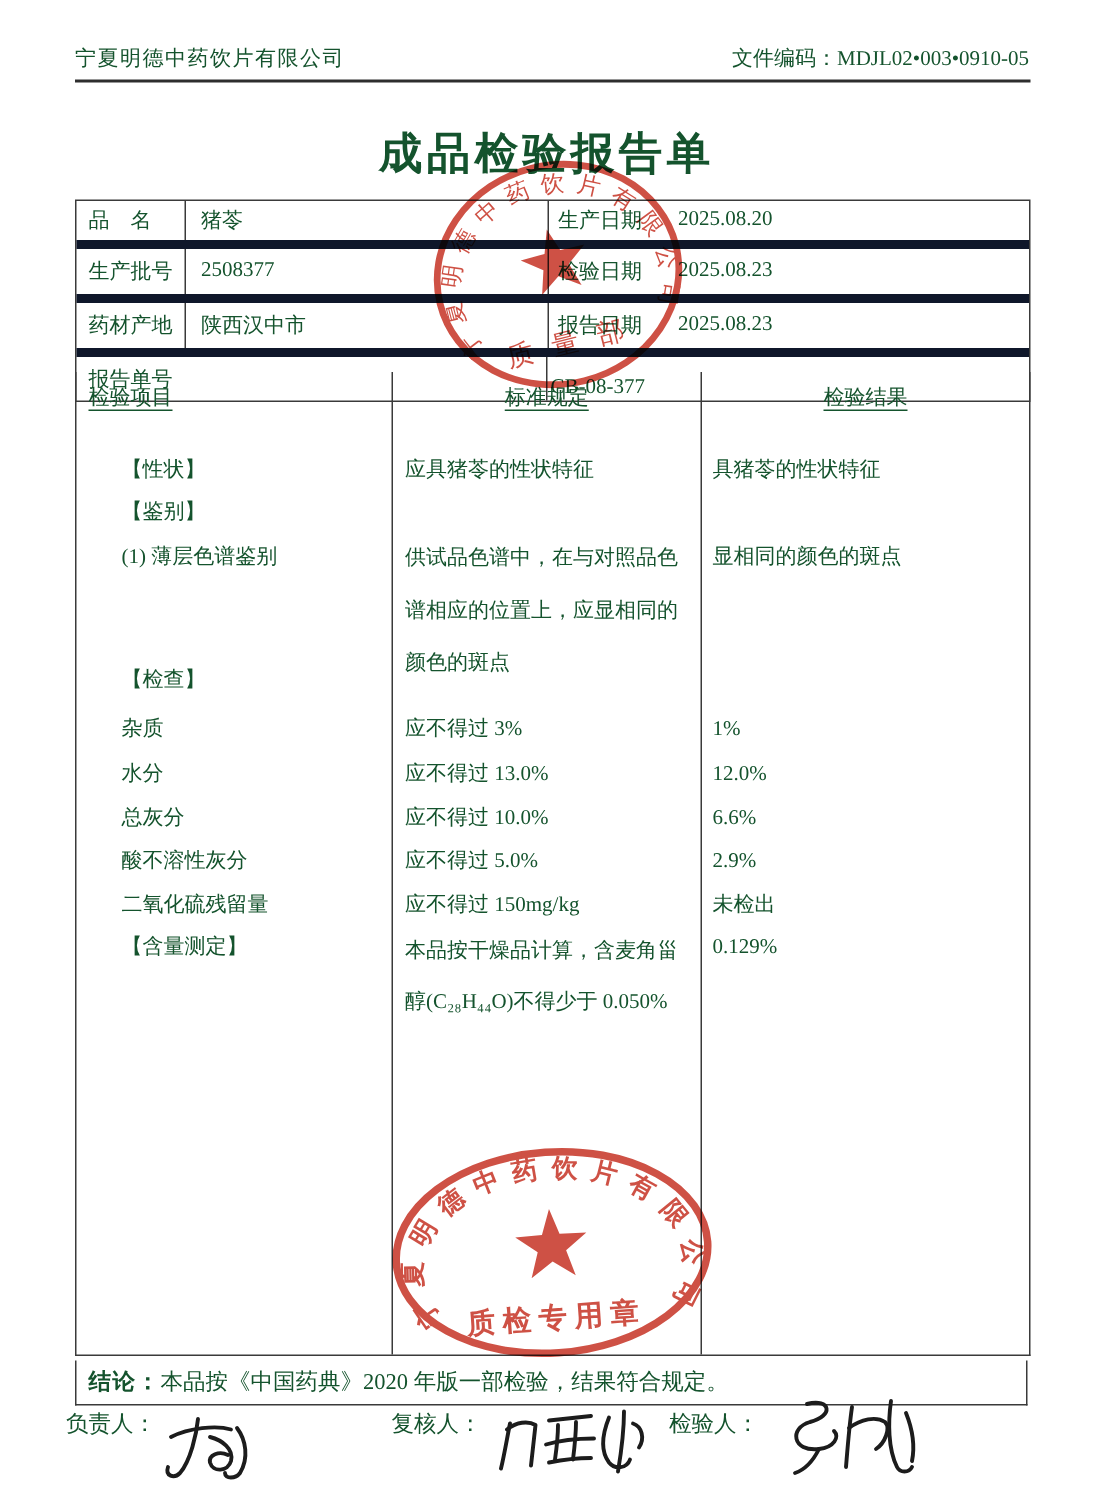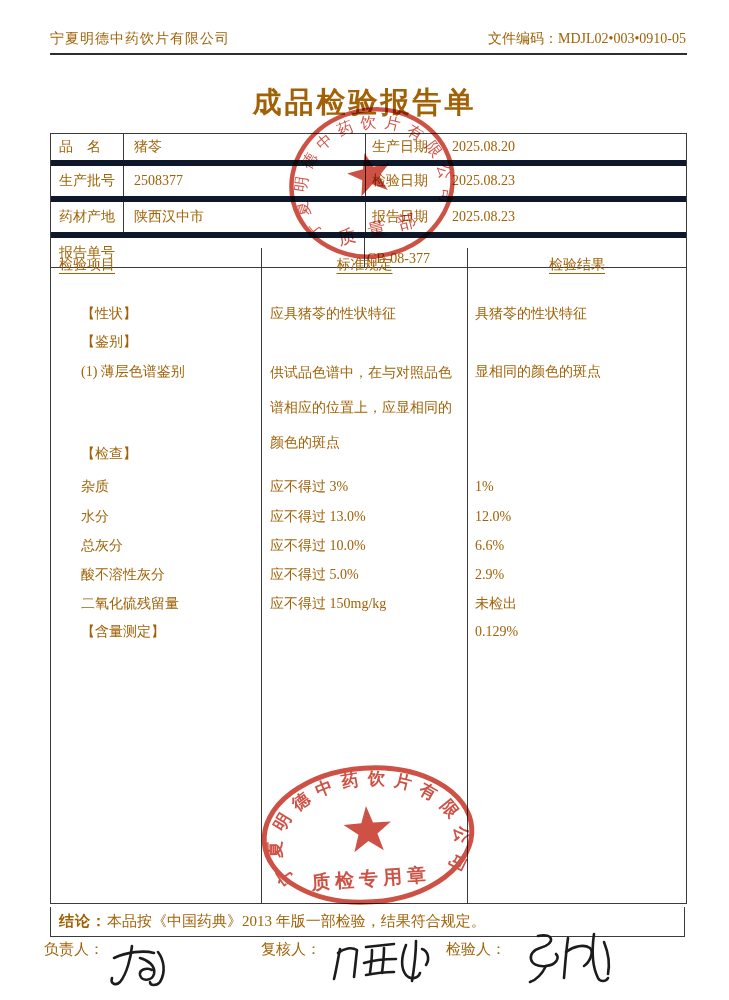--- a/index.html
+++ b/index.html
@@ -1,19 +1,19 @@
 <!DOCTYPE html>
 <html><head>
 <meta charset="utf-8">
 <style>
   html,body{margin:0;padding:0;background:#ffffff;}
   .page{
     position:relative;width:729px;height:1000px;background:#fff;
     font-family:"Liberation Serif","DejaVu Serif",serif;
-    color:#a16207;overflow:hidden;
+    color:#14532d;overflow:hidden;
   }
   
   .hdr-company{position:absolute;left:50px;top:30px;font-size:14px;letter-spacing:1px;}
   .hdr-code{position:absolute;right:43px;top:30px;font-size:14px;}
   .hdr-rule{position:absolute;left:50px;top:53px;width:637px;height:2px;background:#2e2e2e;}
   
   .doc-title{position:absolute;left:0;top:83px;width:729px;text-align:center;
     font-size:29px;font-weight:bold;letter-spacing:3px;}
   
   .info-table{position:absolute;left:50px;top:133px;width:635px;border:1px solid #3a3a3a;font-size:14px;}
@@ -124,26 +124,27 @@
 
     <div class="cell col1" style="top:317px">酸不溶性灰分</div>
     <div class="cell col2" style="top:317px">应不得过 5.0%</div>
     <div class="cell col3" style="top:317px">2.9%</div>
 
     <div class="cell col1" style="top:346px">二氧化硫残留量</div>
     <div class="cell col2" style="top:346px">应不得过 150mg/kg</div>
     <div class="cell col3" style="top:346px">未检出</div>
 
     <div class="cell col1" style="top:374px">【含量测定】</div>
+    <div class="cell col2 lh34" style="top:370px">本品按干燥品计算，含麦角甾醇(C₂₈H₄₄O)不得少于 0.050%</div>
     <div class="cell col3" style="top:374px">0.129%</div>
   </div>
 
   <div class="conclusion">
     <b>结论：</b>
-    <span>本品按《中国药典》2013 年版一部检验，结果符合规定。</span>
+    <span>本品按《中国药典》2020 年版一部检验，结果符合规定。</span>
   </div>
 
   <div class="sig-label sl1">负责人：</div>
   <div class="sig-label sl2">复核人：</div>
   <div class="sig-label sl3">检验人：</div>
 
   <svg class="sig-svg" style="left:100px;top:940px" width="95" height="55" viewBox="0 0 95 55">
     <path d="M14,18 C26,12 44,10 54,13"></path>
     <path d="M32,6 C31,16 27,34 20,42 C16,46 10,44 12,38"></path>
     <path d="M40,18 C48,20 56,26 54,34 C52,41 42,42 40,35 C39,30 46,27 52,30"></path>

